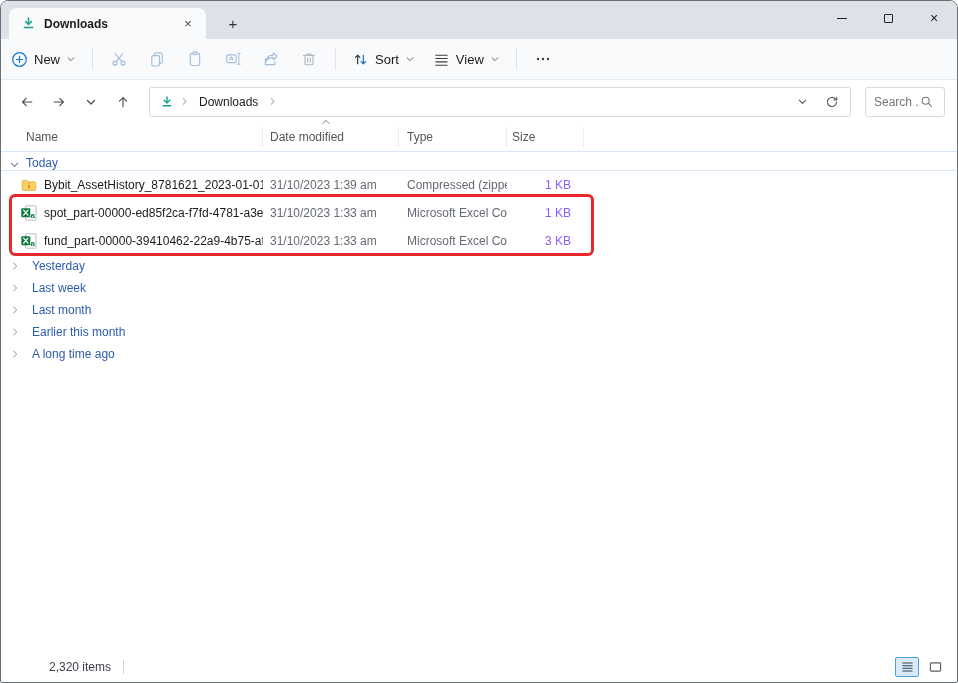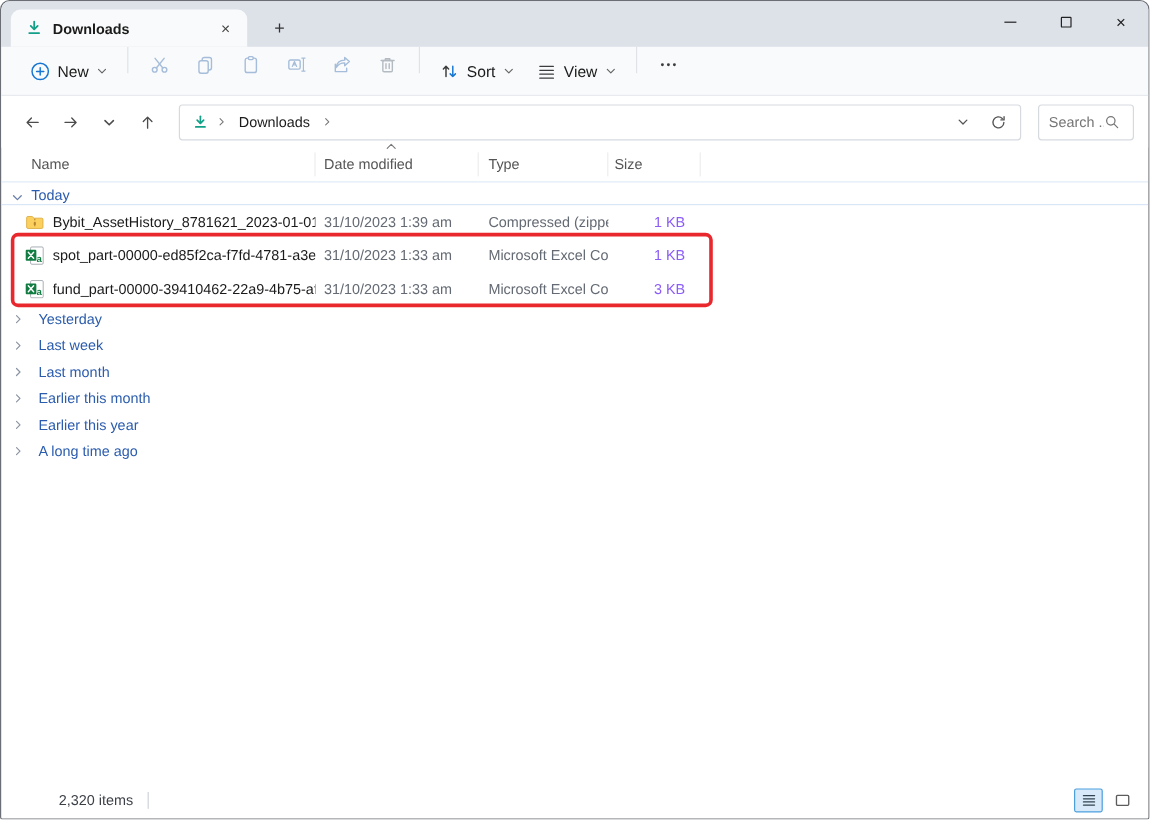--- a/index.html
+++ b/index.html
@@ -19,21 +19,21 @@
   .tab-close { width:20px; height:20px; border-radius:4px; display:flex; align-items:center; justify-content:center;
     color:#444; font-size:13px; cursor:default; }
   .newtab { width:30px; height:26px; margin-left:12px; margin-bottom:3px; display:flex; align-items:center; justify-content:center;
     color:#333; font-size:15px; border-radius:4px; }
   .win-controls { position:absolute; right:0; top:0; height:34px; display:flex; }
   .win-btn { width:46px; height:34px; display:flex; align-items:center; justify-content:center; color:#222; }
   .minimize-glyph { width:10px; height:1px; background:#222; display:block; }
   .maximize-glyph { width:9px; height:9px; border:1px solid #222; border-radius:1px; display:block; }
   .close-glyph { font-size:14px; line-height:1; }
   
-  .toolbar { height:41px; background:#f9fafb; border-bottom:1px solid #e7eaee; display:flex; padding:0 16px; gap:2px; flex-shrink:0; }
+  .toolbar { height:41px; background:#f9fafb; border-bottom:1px solid #e7eaee; display:flex; align-items:center; padding:0 2px; gap:2px; flex-shrink:0; }
   .tb-btn { display:flex; align-items:center; gap:6px; padding:6px 8px; border-radius:4px; font-size:13px; color:#1b1b1b; }
   .tb-icon-btn { width:36px; height:30px; display:flex; align-items:center; justify-content:center; border-radius:4px; }
   .tb-sep { width:1px; height:22px; background:#dfe3e8; margin:0 6px; }
   .chev-svg { flex-shrink:0; }
   svg { display:block; }
   
   .addressrow { height:43px; background:#ffffff; display:flex; align-items:center; padding:0 12px; gap:4px; flex-shrink:0; }
   .nav-btn { width:28px; height:28px; display:flex; align-items:center; justify-content:center; border-radius:4px; color:#555; }
   .addressbox { height:30px; flex:1; margin-left:8px; border:1px solid #d6dadf; border-radius:3px; background:#fff;
     display:flex; align-items:center; padding:0 6px 0 10px; gap:6px; }
@@ -355,26 +355,20 @@
     <div class="collapsed-row">
       <svg width="10" height="10" viewBox="0 0 12 12" fill="none" stroke="#8a93a3" stroke-width="1.2" stroke-linecap="round" stroke-linejoin="round">
           <path d="M4.5 2.5L8 6l-3.5 3.5"></path>
         </svg>
       <span class="group-label">Earlier this month</span>
     </div>
     <div class="collapsed-row">
       <svg width="10" height="10" viewBox="0 0 12 12" fill="none" stroke="#8a93a3" stroke-width="1.2" stroke-linecap="round" stroke-linejoin="round">
           <path d="M4.5 2.5L8 6l-3.5 3.5"></path>
         </svg>
-      <span class="group-label">Earlier this year</span>
-    </div>
-    <div class="collapsed-row">
-      <svg width="10" height="10" viewBox="0 0 12 12" fill="none" stroke="#8a93a3" stroke-width="1.2" stroke-linecap="round" stroke-linejoin="round">
-          <path d="M4.5 2.5L8 6l-3.5 3.5"></path>
-        </svg>
       <span class="group-label">A long time ago</span>
     </div>
 
     <div class="annotation-box"></div>
   </div>
 
   <div class="statusbar">
     <span class="status-text">2,320 items</span>
     <span class="status-sep"></span>
     <span class="status-spacer"></span>

